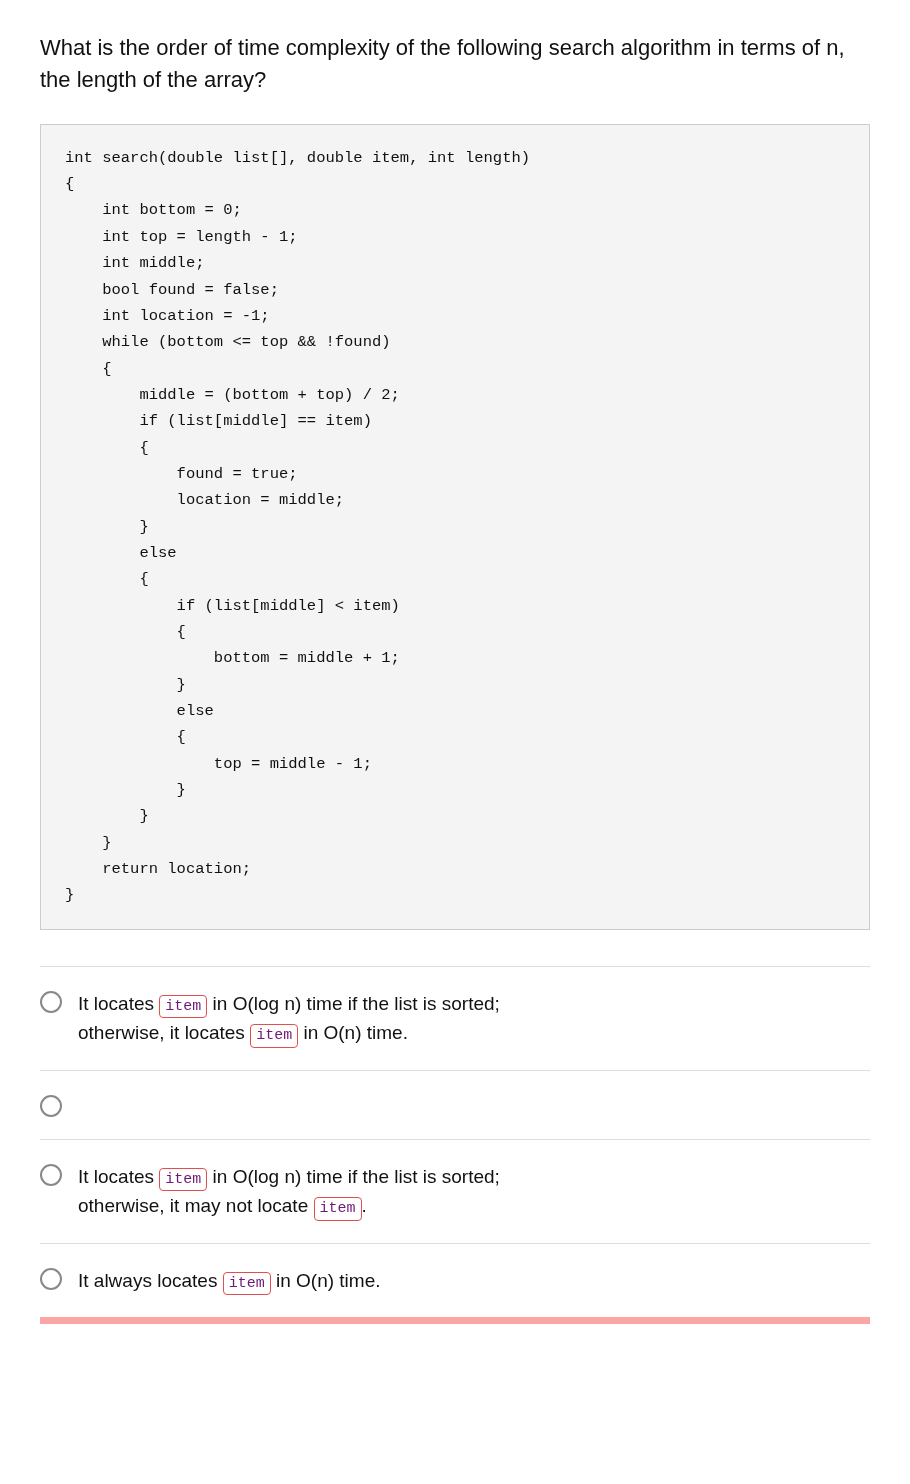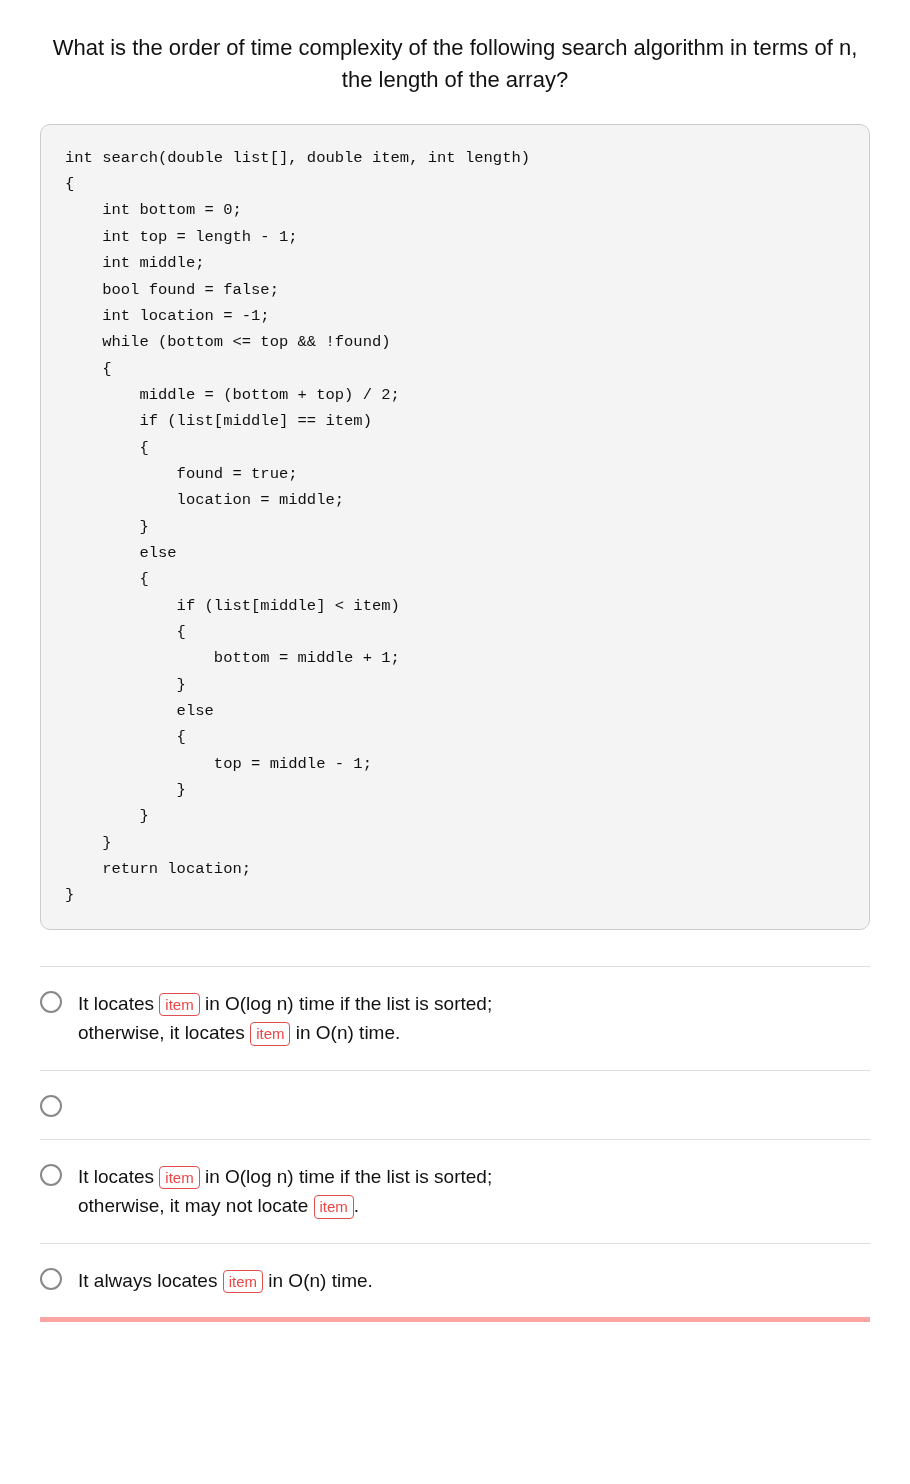--- a/index.html
+++ b/index.html
@@ -9,72 +9,71 @@
       color: #111;
       width: 910px;
       min-height: 1484px;
       padding: 32px 40px 40px 40px;
     }
     .question-text {
       font-size: 22px;
       line-height: 1.45;
       margin-bottom: 28px;
       font-weight: 400;
-      text-align: center;
     }
     .code-block {
       background: #f4f4f4;
       border: 1px solid #ccc;
-      border-radius: 10px;
+      border-radius: 0;
       padding: 20px 24px;
       font-family: 'Courier New', Courier, monospace;
       font-size: 15.5px;
       line-height: 1.7;
       margin-bottom: 36px;
       white-space: pre;
       overflow-x: auto;
     }
     .options-container {
       display: flex;
       flex-direction: column;
     }
     .option-row {
       display: flex;
       align-items: flex-start;
       padding: 22px 0;
       border-top: 1px solid #ddd;
       gap: 16px;
     }
     .option-row:last-child {
-      border-bottom: 5px solid #fca5a5;
+      border-bottom: 7px solid #fca5a5;
     }
     .radio-circle {
       width: 22px;
       height: 22px;
       border-radius: 50%;
       border: 2px solid #888;
       background: #fff;
       flex-shrink: 0;
       margin-top: 2px;
       cursor: pointer;
     }
     .option-text {
       font-size: 19px;
       line-height: 1.55;
       color: #111;
     }
     .code-tag {
       display: inline-block;
-      font-family: Liberation Sans, sans-serif;
+      font-family: Liberation Mono, monospace;
       font-size: 15px;
       background: #fff;
       border: 1.5px solid #e05050;
       border-radius: 4px;
       padding: 1px 5px;
-      color: #ef4444;
+      color: #701a75;
       vertical-align: baseline;
       line-height: 1.3;
     }
   </style>
 </head>
 <body>
 
 <div class="question-text">What is the order of time complexity of the following search algorithm in terms of n, the length of the array?</div>
 
 <div class="code-block">int search(double list[], double item, int length)

